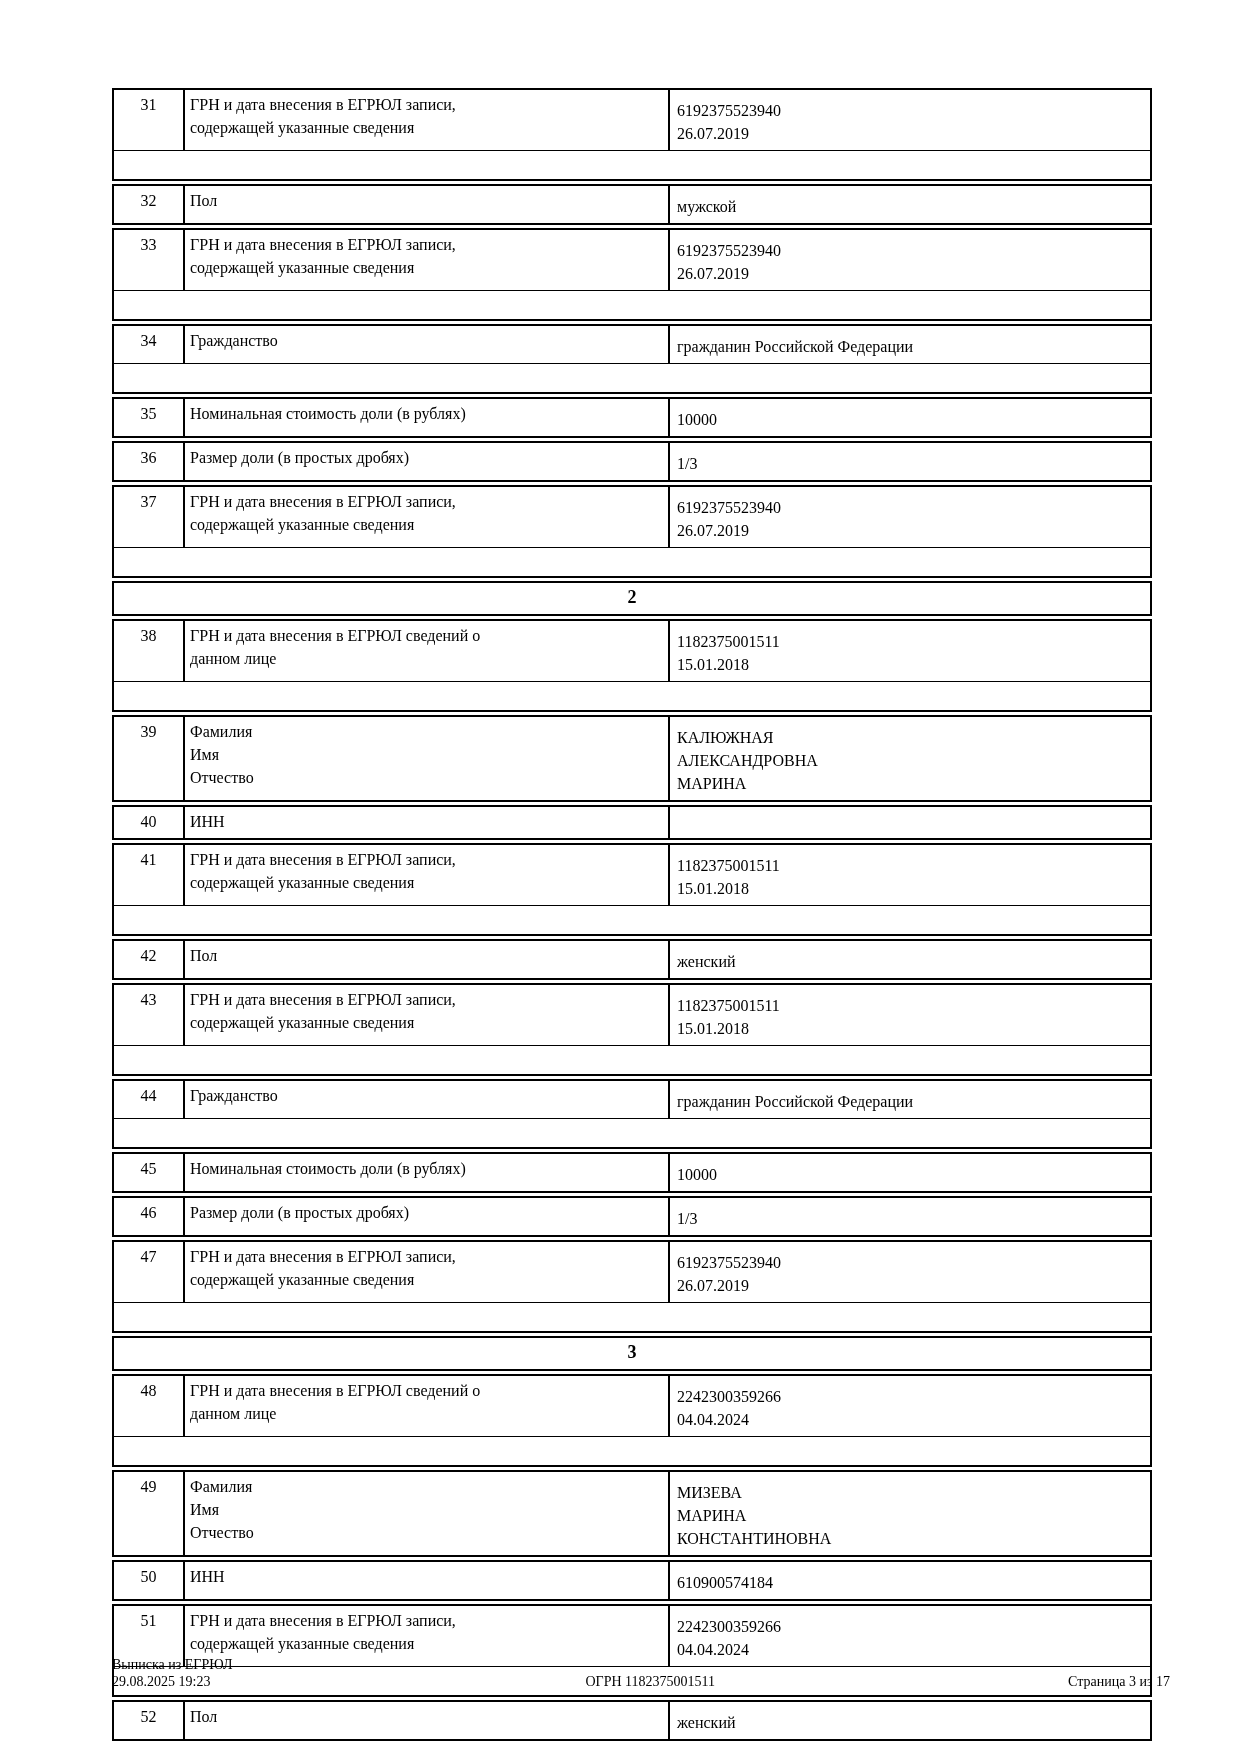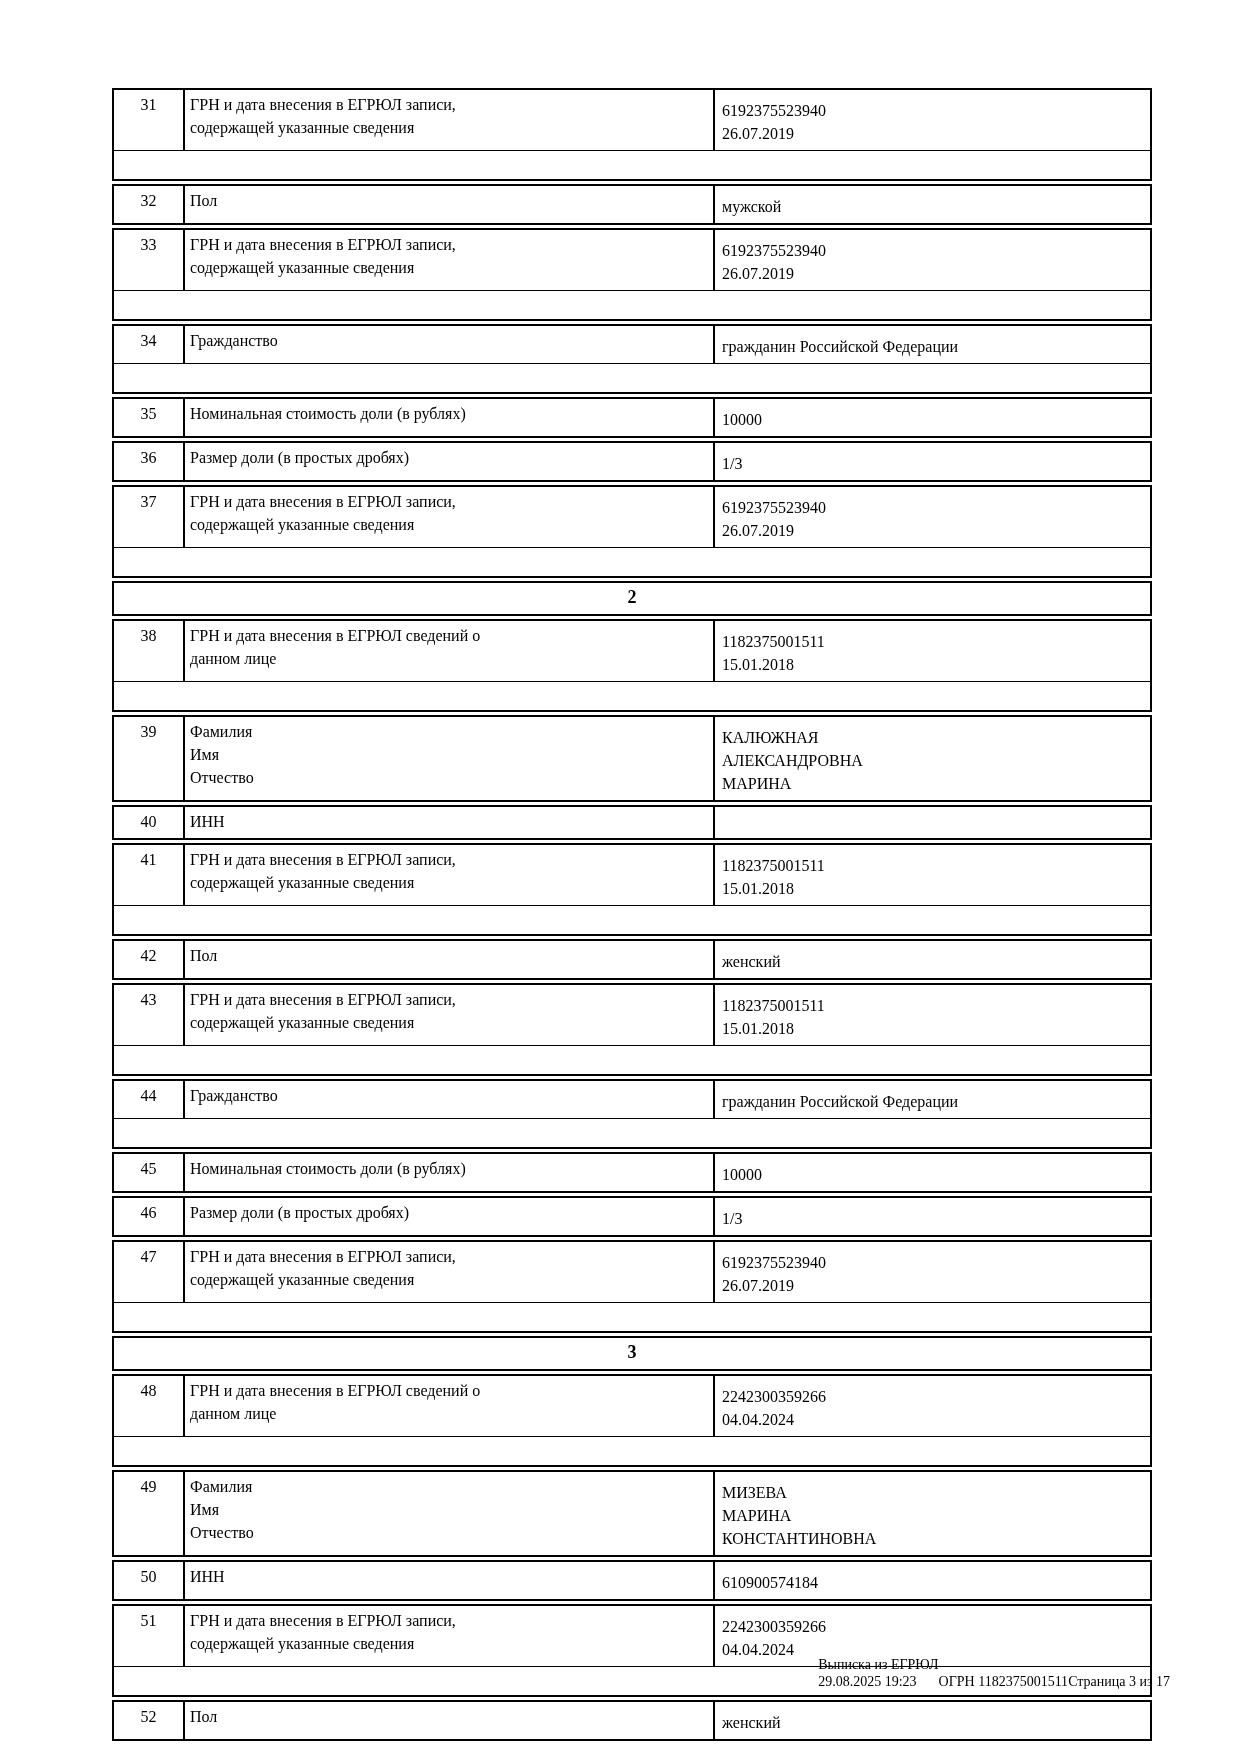--- a/index.html
+++ b/index.html
@@ -36,21 +36,21 @@
   .cell-num {
     flex: none;
     width: 71px;
     box-sizing: border-box;
     border-right: 2px solid #000000;
     text-align: center;
     padding: 3px 2px 5px 2px;
   }
   .cell-label {
     flex: none;
-    width: 530px;
+    width: 485px;
     box-sizing: border-box;
     border-right: 2px solid #000000;
     padding: 3px 6px 5px 5px;
   }
   .cell-value {
     flex: 1;
     padding: 9px 6px 5px 7px;
   }
   .spacer-row {
     border-top: 1px solid #000000;
@@ -62,21 +62,21 @@
     line-height: 23px;
     font-weight: bold;
     padding: 3px 0 5px 0;
   }
   .page-footer {
     position: absolute;
     left: 112px;
     right: 70px;
     top: 1656px;
     display: flex;
-    justify-content: flex-end;
+    justify-content: space-between;
     align-items: flex-end;
     font-size: 14px;
     line-height: 17px;
   }
   .footer-left {}
   .footer-center {}
   .footer-right {}
 </style>
 </head>
 <body>

